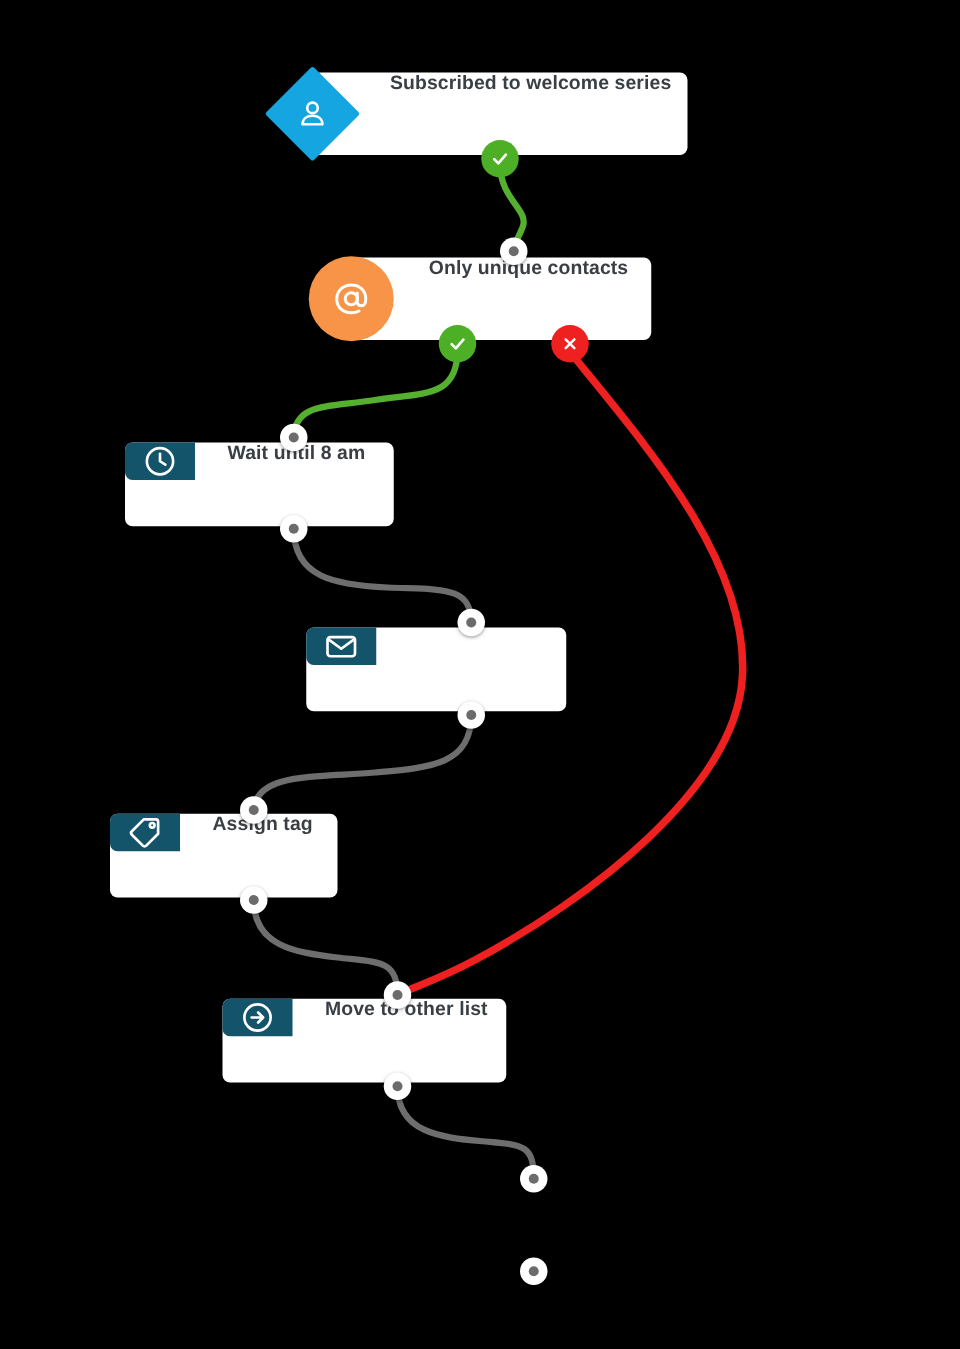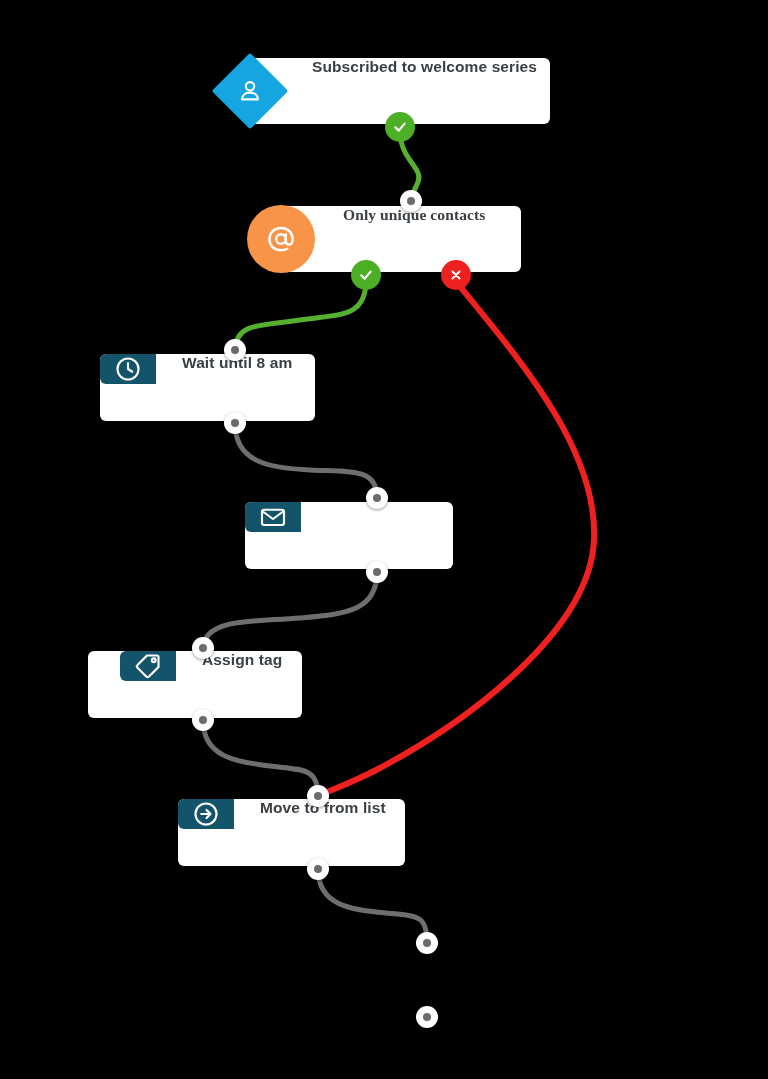--- a/index.html
+++ b/index.html
@@ -136,21 +136,21 @@
     <div class="node-label">Subscribed to welcome series</div>
   </div>
   <div class="diamond" id="diamond-trigger" style="background: rgb(21, 165, 224); left: 223px; top: 64px;">
     <svg width="28" height="28" viewBox="0 0 24 24" fill="none" stroke="#ffffff" stroke-width="1.8" stroke-linecap="round" stroke-linejoin="round">
       <circle cx="12" cy="8" r="3.6"></circle>
       <path d="M5.2 19.2 C5.2 15.4 8.2 13.4 12 13.4 C15.8 13.4 18.8 15.4 18.8 19.2 Z"></path>
     </svg>
   </div>
 
   <div class="node" id="node-condition" style="left: 281px; top: 206px; width: 240px; height: 66px;">
-    <div class="node-label" style="padding-left:62px;font-family:Liberation Serif, serif;">Only unique contacts</div>
+    <div class="node-label" style="padding-left:62px;">Only unique contacts</div>
   </div>
   <div class="circle-icon" id="circle-condition" style="background: rgb(247, 148, 71); left: 247px; top: 205px;">
     <svg width="34" height="34" viewBox="0 0 24 24" fill="none" stroke="#ffffff" stroke-width="1.7" stroke-linecap="round">
       <circle cx="12" cy="12" r="3.4"></circle>
       <path d="M15.4 8.8 L15.4 13.6 C15.4 15.1 16.4 15.9 17.6 15.9 C19.2 15.9 20.2 14.6 20.2 12.1 C20.2 7.4 16.8 4.2 12 4.2 C7.2 4.2 3.8 7.7 3.8 12.2 C3.8 16.7 7.1 19.9 12 19.9 C13.8 19.9 15.3 19.5 16.4 18.9"></path>
     </svg>
   </div>
 
   <div class="node" id="node-wait" style="left: 100px; top: 354px; width: 215px; height: 67px;">
     <div class="node-icon" style="background: rgb(20, 84, 107);">
@@ -164,38 +164,38 @@
 
   <div class="node" id="node-send" style="left: 245px; top: 502px; width: 208px; height: 67px;">
     <div class="node-icon" style="background: rgb(20, 84, 107);">
       <svg width="30" height="30" viewBox="0 0 24 24" fill="none" stroke="#ffffff" stroke-width="1.7" stroke-linecap="round" stroke-linejoin="round">
         <rect x="3.2" y="6.2" width="17.6" height="12.2" rx="1.8"></rect>
         <path d="M3.6 7.4 L12 13.6 L20.4 7.4"></path>
       </svg>
     </div>
   </div>
 
-  <div class="node" id="node-tag" style="left: 88px; top: 651px; width: 182px; height: 67px; padding-left: 32px;">
+  <div class="node" id="node-tag" style="left: 88px; top: 651px; width: 182px; height: 67px;">
     <div class="node-icon" style="background: rgb(20, 84, 107);">
       <svg width="30" height="30" viewBox="0 0 24 24" fill="none" stroke="#ffffff" stroke-width="1.7" stroke-linecap="round" stroke-linejoin="round">
         <path d="M11.2 3.6 L3.6 11.2 C3.0 11.8 3.0 12.8 3.6 13.4 L10.6 20.4 C11.2 21.0 12.2 21.0 12.8 20.4 L20.4 12.8 L20.4 5.0 C20.4 4.2 19.8 3.6 19.0 3.6 Z"></path>
         <circle cx="16.6" cy="7.4" r="1.5"></circle>
       </svg>
     </div>
     <div class="node-label">Assign tag</div>
   </div>
 
   <div class="node" id="node-move" style="left: 178px; top: 799px; width: 227px; height: 67px;">
     <div class="node-icon" style="background: rgb(20, 84, 107);">
       <svg width="30" height="30" viewBox="0 0 24 24" fill="none" stroke="#ffffff" stroke-width="1.7" stroke-linecap="round" stroke-linejoin="round">
         <circle cx="12" cy="12" r="8.4"></circle>
         <path d="M8.2 12 L15.4 12 M12.4 8.8 L15.6 12 L12.4 15.2"></path>
       </svg>
     </div>
-    <div class="node-label">Move to from list</div>
+    <div class="node-label">Move to other list</div>
   </div>
 
 
   <div id="overlay-layer">
       <div class="port" style="left: 400px; top: 190px;"></div>
       <div class="port" style="left: 224px; top: 339px;"></div>
       <div class="port" style="left: 224px; top: 412px;"></div>
       <div class="port" style="left: 366px; top: 487px;"></div>
       <div class="port" style="left: 366px; top: 561px;"></div>
       <div class="port" style="left: 192px; top: 637px;"></div>

